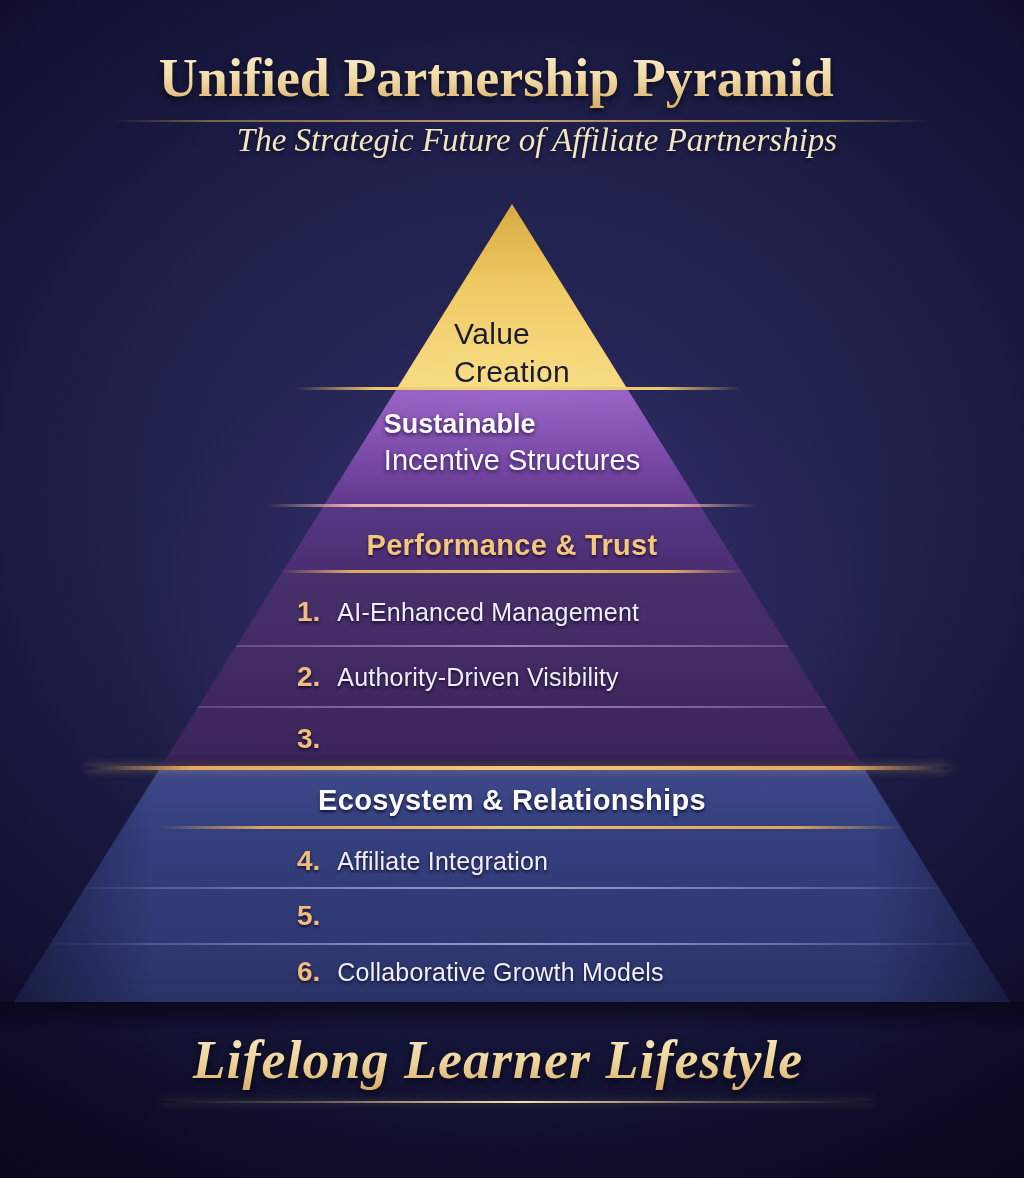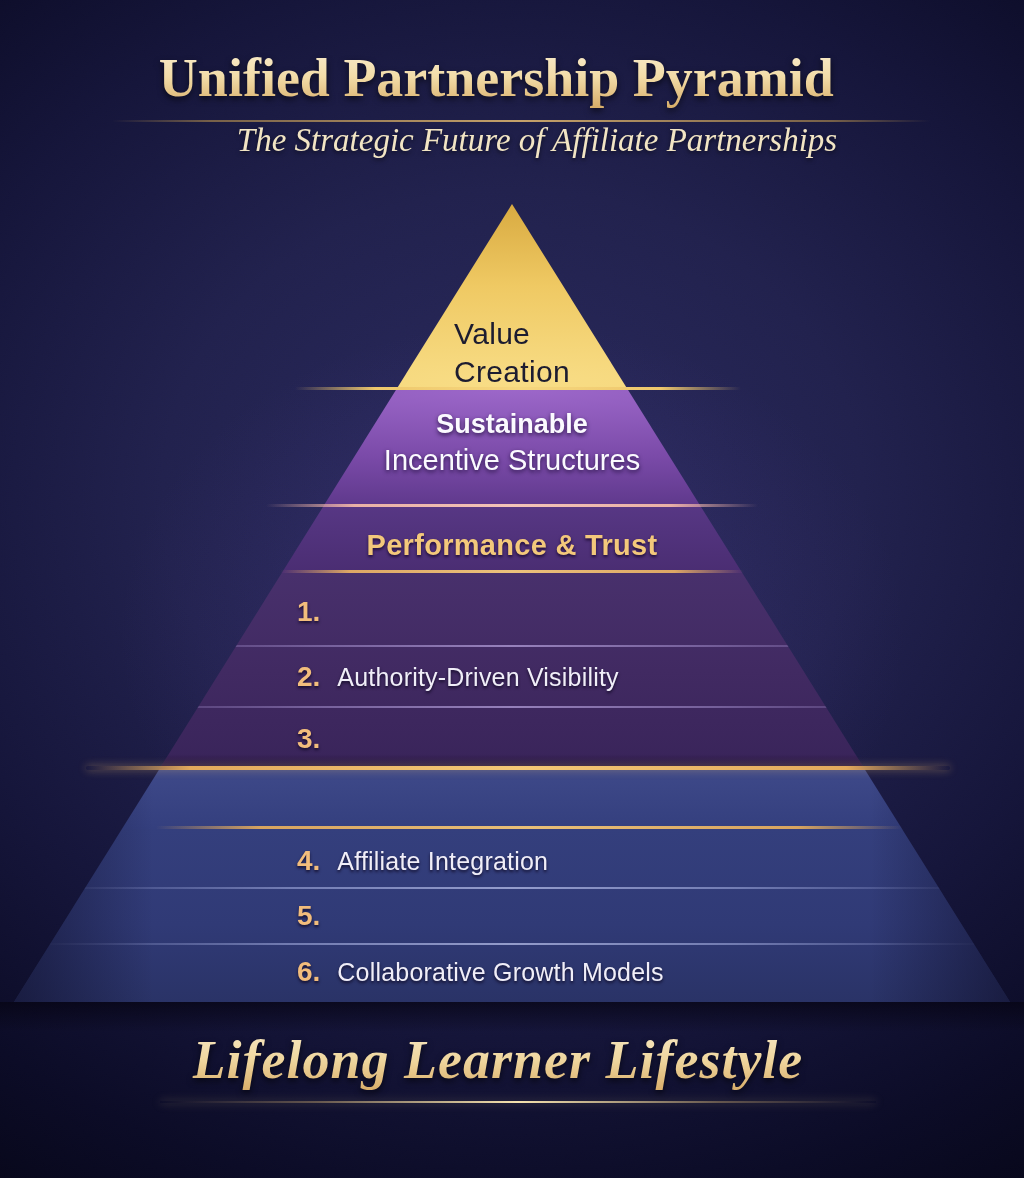--- a/index.html
+++ b/index.html
@@ -63,21 +63,21 @@
   .rule-828{top:826px;left:156px;width:746px;height:3px;
     background:linear-gradient(90deg,transparent 0%,#d8a45f 14%,#e9bf77 50%,#d8a45f 86%,transparent 100%);}
   .base-shadow{position:absolute;top:1002px;left:0;width:1024px;height:30px;
     background:linear-gradient(180deg,rgba(5,3,16,0.65) 0%,rgba(5,3,16,0) 100%);}
 
   
   .apex-label{
     position:absolute;top:336px;left:512px;transform:translate(-50%,-50%);
     text-align:left;font-weight:400;font-size:30px;line-height:38px;color:#1c1c30;letter-spacing:0.3px;margin-top:17px;
   }
-  .tier2-label{position:absolute;top:442px;left:512px;transform:translate(-50%,-50%);text-align:center;color:#fbfaff;}
+  .tier2-label{position:absolute;top:442px;left:512px;transform:translate(-50%,-50%);color:#fbfaff;}
   .tier2-label .t2-line1{font-weight:700;font-size:27px;line-height:36px;text-shadow:0 2px 4px rgba(25,10,50,0.8);}
   .tier2-label .t2-line2{font-weight:400;font-size:29px;line-height:36px;text-shadow:0 2px 4px rgba(25,10,50,0.8);}
   .pt-header{
     position:absolute;top:545px;left:512px;transform:translate(-50%,-50%);white-space:nowrap;
     font-weight:700;font-size:29px;color:#f3c87b;letter-spacing:0.3px;
     text-shadow:0 2px 3px rgba(25,8,45,0.85);
     text-align:center;
   }
   .er-header{
     position:absolute;top:800px;left:512px;transform:translate(-50%,-50%);white-space:nowrap;
@@ -150,29 +150,31 @@
 
   <div class="tier2-label">
     <div class="t2-line1">Sustainable</div>
     <div class="t2-line2">Incentive Structures</div>
   </div>
 
   <div class="pt-header">Performance &amp; Trust</div>
 
   <div class="row row-1">
     <span class="num">1.</span>
+    <span class="lbl">AI-Enhanced Management</span>
   </div>
   <div class="row row-2">
     <span class="num">2.</span>
     <span class="lbl">Authority-Driven Visibility</span>
   </div>
   <div class="row row-3">
     <span class="num">3.</span>
   </div>
 
+  <div class="er-header">Ecosystem &amp; Relationships</div>
 
   <div class="row row-4">
     <span class="num">4.</span>
     <span class="lbl">Affiliate Integration</span>
   </div>
   <div class="row row-5">
     <span class="num">5.</span>
   </div>
   <div class="row row-6">
     <span class="num">6.</span>

